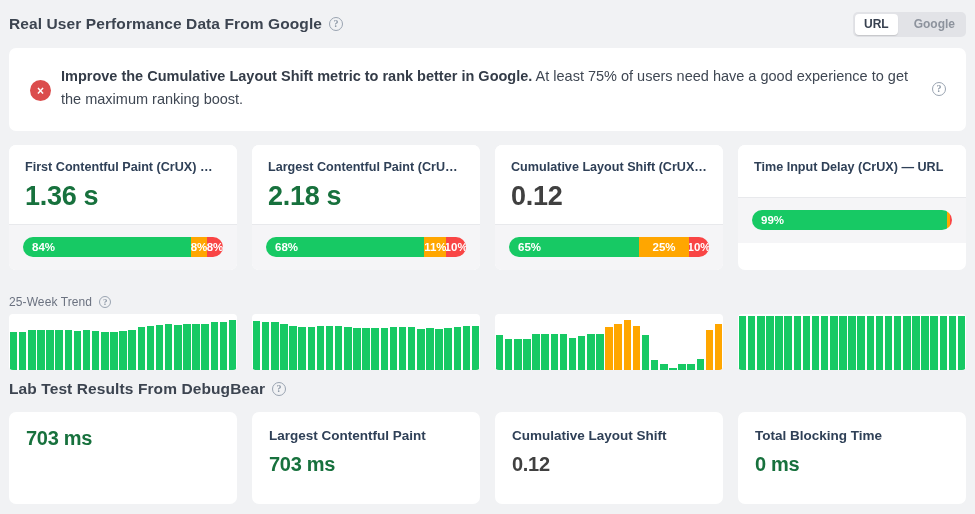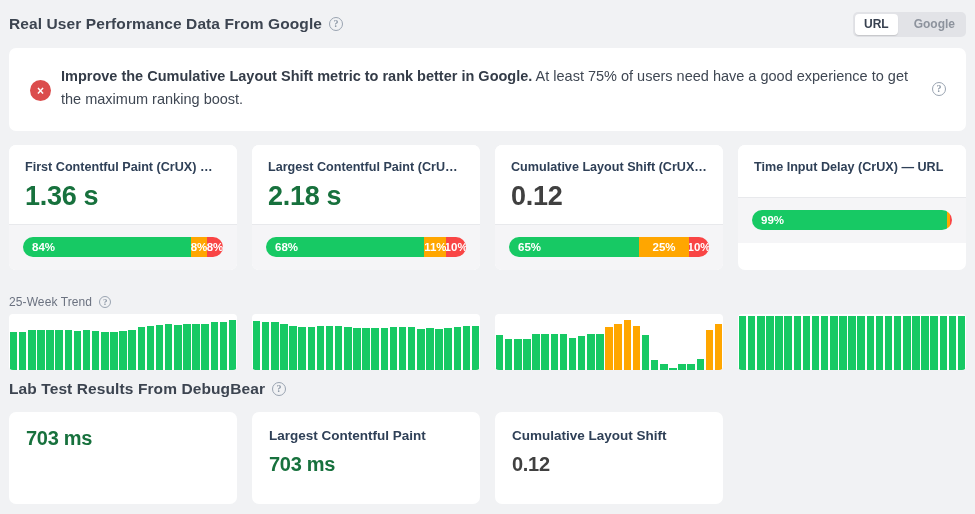--- a/index.html
+++ b/index.html
@@ -421,15 +421,19 @@
         <div class="lab-value val-good">703 ms</div>
       </div>
       <div class="lab-card">
         <div class="lab-label">Largest Contentful Paint</div>
         <div class="lab-value val-good">703 ms</div>
       </div>
       <div class="lab-card">
         <div class="lab-label">Cumulative Layout Shift</div>
         <div class="lab-value val-warn">0.12</div>
       </div>
+      <div class="lab-card">
+        <div class="lab-label">Total Blocking Time</div>
+        <div class="lab-value val-good">0 ms</div>
+      </div>
     </div>
 
 </div>
 
 </body></html>

